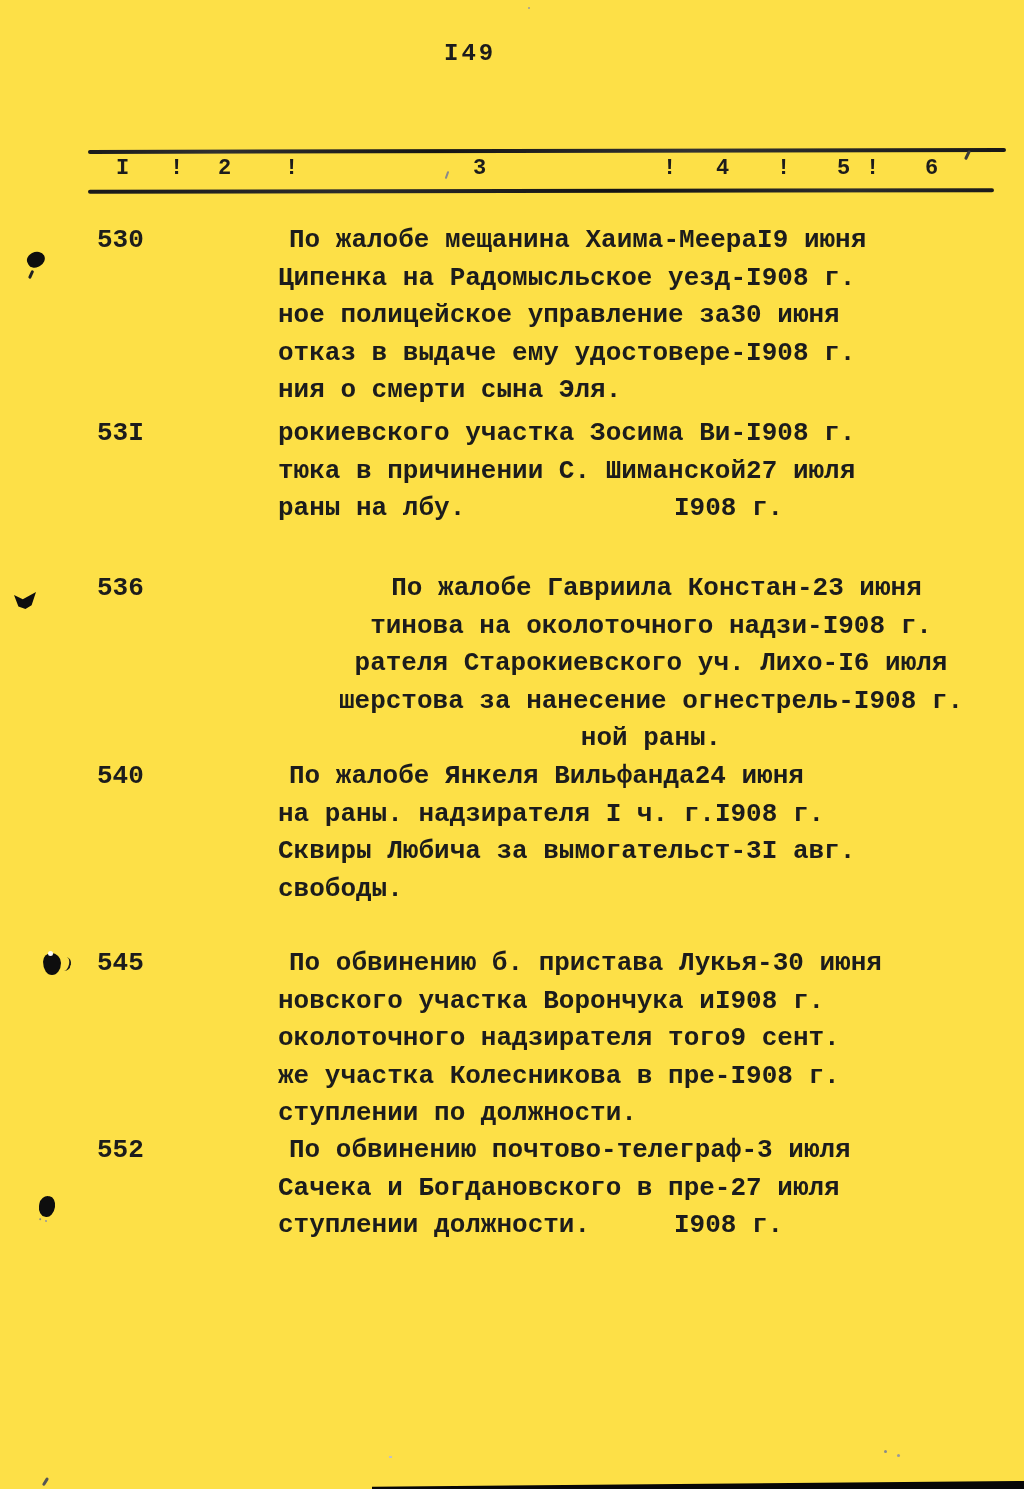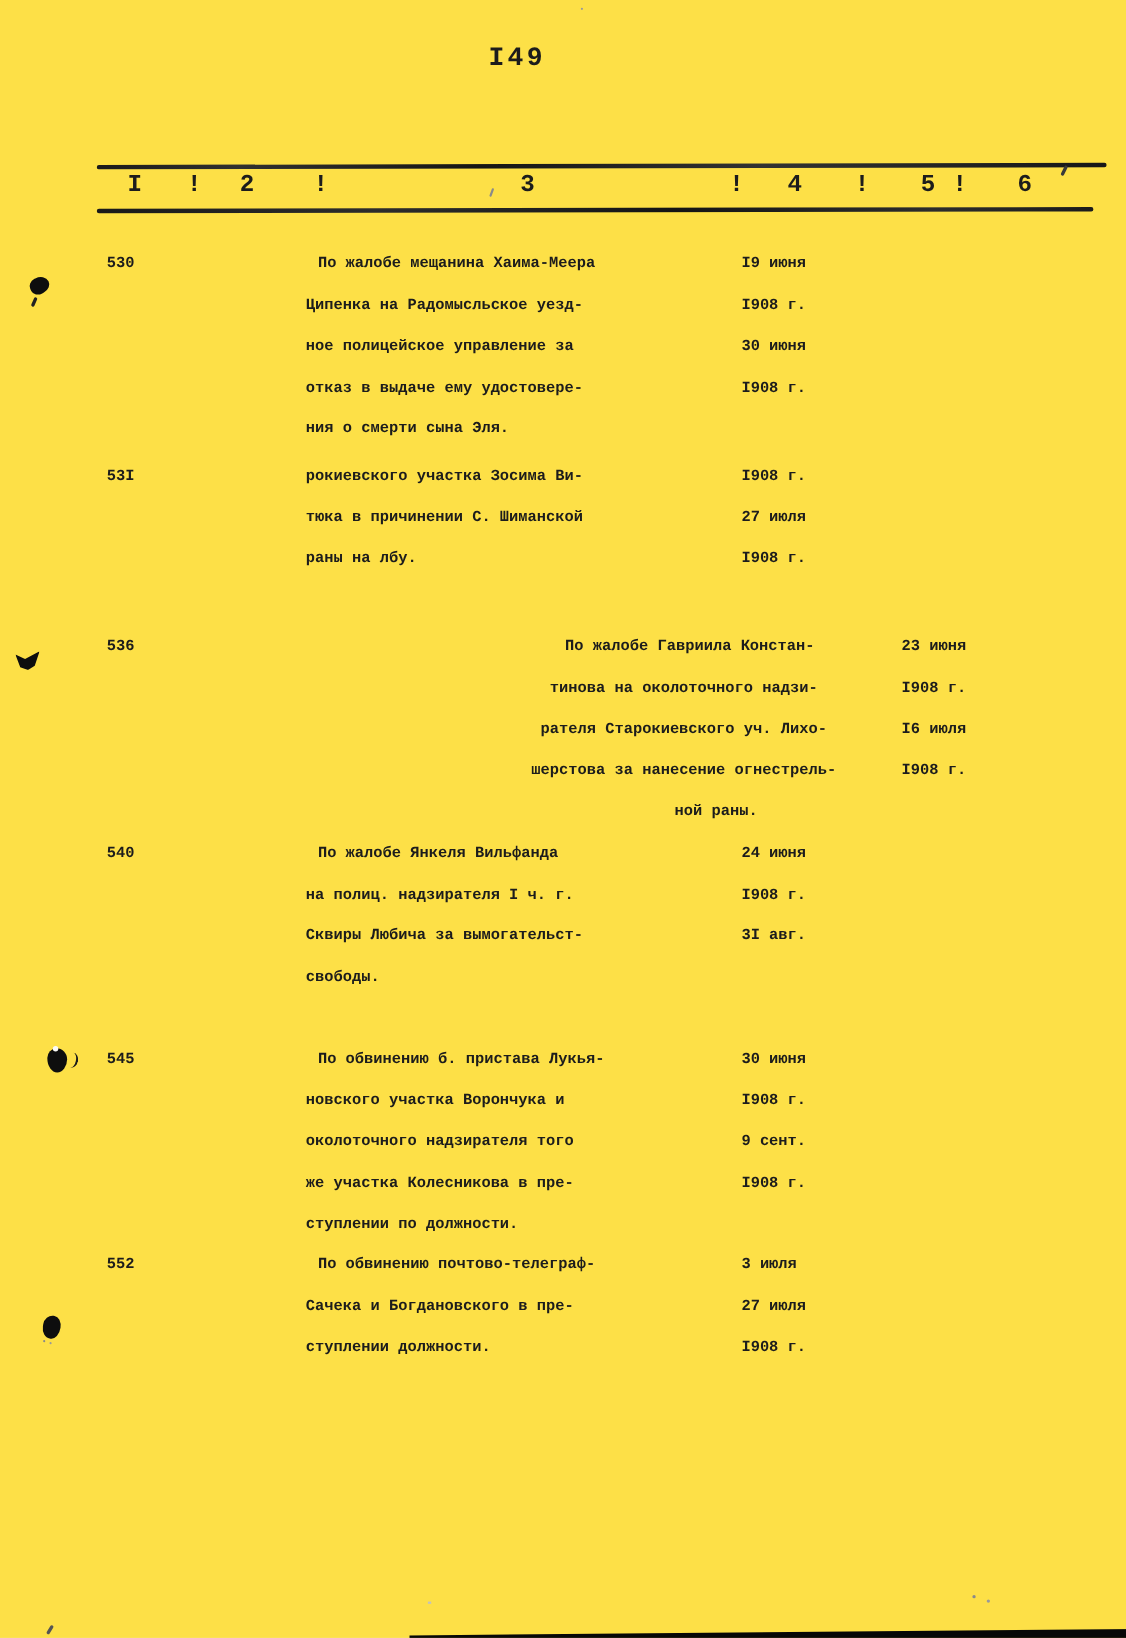--- a/index.html
+++ b/index.html
@@ -24,21 +24,21 @@
   .header-cell:nth-child(4){left:285px;}
   .header-cell:nth-child(5){left:473px;}
   .header-cell:nth-child(6){left:663px;}
   .header-cell:nth-child(7){left:716px;}
   .header-cell:nth-child(8){left:777px;}
   .header-cell:nth-child(9){left:837px;}
   .header-cell:nth-child(10){left:866px;}
   .header-cell:nth-child(11){left:925px;}
   
   .entries{position:absolute;left:0;top:0;width:100%;height:100%;}
-  .entry{position:absolute;left:0;width:1024px;font-size:14px;line-height:37.5px;}
+  .entry{position:absolute;left:0;width:1024px;font-size:26px;line-height:37.5px;}
   .entry:nth-child(1){top:222px;}
   .entry:nth-child(2){top:415px;}
   .entry:nth-child(3){top:570px;text-align:center;}
   .entry:nth-child(4){top:758px;}
   .entry:nth-child(5){top:945px;}
   .entry:nth-child(6){top:1132px;}
   .entry-number{position:absolute;left:97px;top:0;}
   .entry-lines{margin-left:278px;}
   .line{white-space:nowrap;height:37.5px;}
   .line .txt{display:inline-block;min-width:396px;box-sizing:border-box;}
@@ -125,21 +125,21 @@
           <div class="line"><span class="txt">рателя Старокиевского уч. Лихо-</span><span class="date">I6 июля</span></div>
           <div class="line"><span class="txt">шерстова за нанесение огнестрель-</span><span class="date">I908 г.</span></div>
           <div class="line"><span class="txt">ной раны.</span><span class="date"></span></div>
         </div>
     </div>
 
     <div class="entry">
       <div class="entry-number">540</div>
       <div class="entry-lines">
           <div class="line first"><span class="txt">По жалобе Янкеля Вильфанда</span><span class="date">24 июня</span></div>
-          <div class="line"><span class="txt">на полиц. надзирателя I ч. г.</span><span class="date">I908 г.</span></div>
+          <div class="line"><span class="txt">на раны. надзирателя I ч. г.</span><span class="date">I908 г.</span></div>
           <div class="line"><span class="txt">Сквиры Любича за вымогательст-</span><span class="date">3I авг.</span></div>
           <div class="line"><span class="txt">свободы.</span><span class="date"></span></div>
         </div>
     </div>
 
     <div class="entry">
       <div class="entry-number">545</div>
       <div class="entry-lines">
           <div class="line first"><span class="txt">По обвинению б. пристава Лукья-</span><span class="date">30 июня</span></div>
           <div class="line"><span class="txt">новского участка Ворончука и</span><span class="date">I908 г.</span></div>

